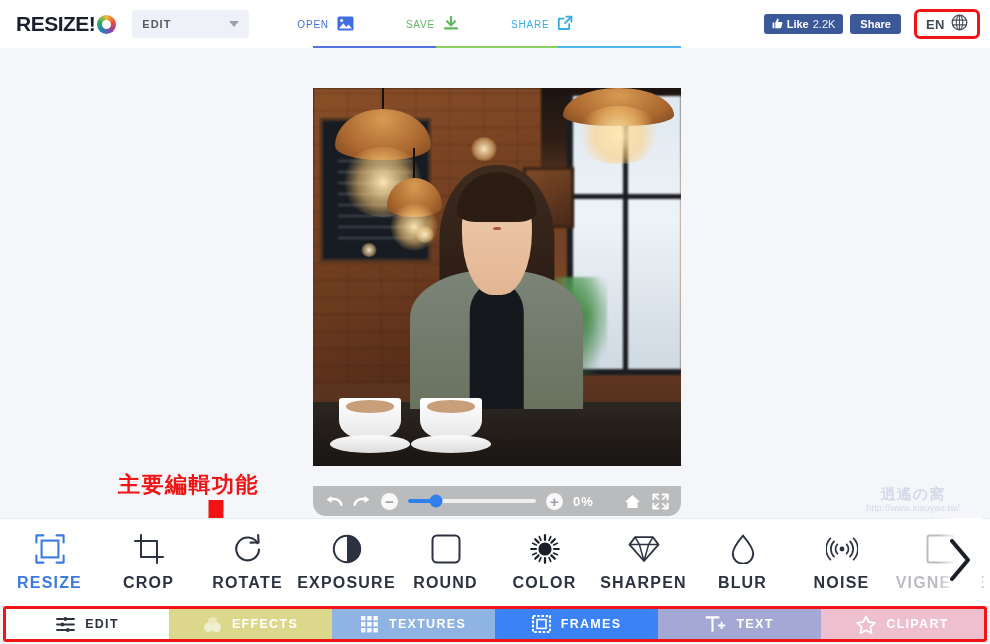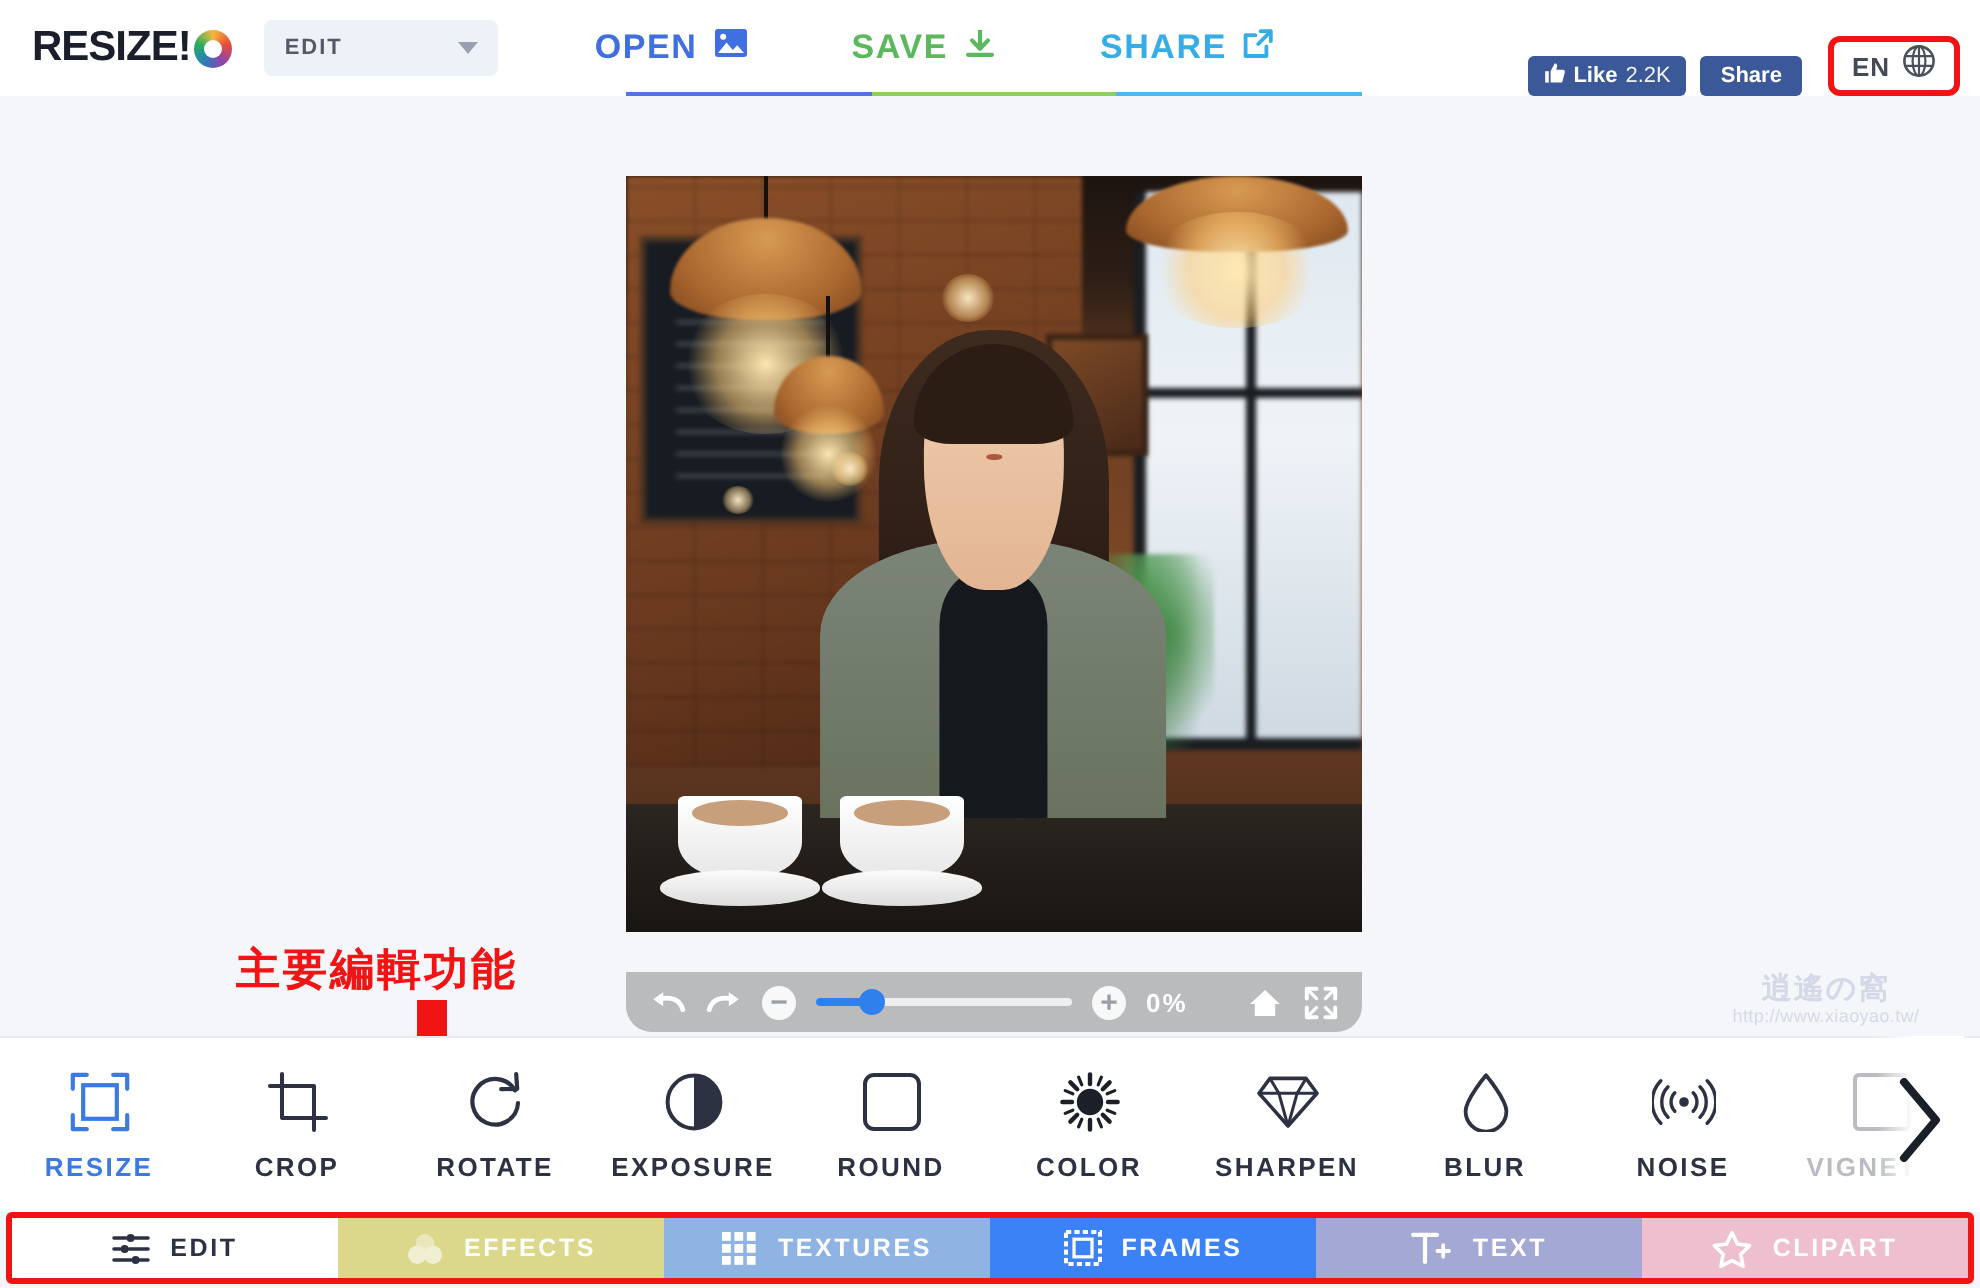--- a/index.html
+++ b/index.html
@@ -62,39 +62,39 @@
     border-top: 6px solid #9aa1ae;
   }
 
   .nav-actions {
     display: flex; align-items: center;
     margin-left: 48px;
     gap: 52px;
   }
   .nav-btn {
     display: flex; align-items: center; gap: 8px;
-    font-size: 17px; font-weight: bold; letter-spacing: 0.8px;
+    font-size: 10px; font-weight: normal; letter-spacing: 0.8px;
   }
   .nav-open  { color: #3f6fe0; }
   .nav-save  { color: #5cb85c; }
   .nav-share { color: #35aee8; }
 
   .underline-bar {
     position: absolute;
     left: 313px; top: 46px;
     width: 368px; height: 3px;
     display: flex;
   }
   .ub1 { flex: 1.05; background: #5373e0; }
   .ub2 { flex: 1.05; background: #8bcf5f; }
   .ub3 { flex: 1.05; background: #4db8ef; }
 
   .header-right {
     position: absolute; right: 10px; top: 0;
-    height: 48px; display: flex; align-items: flex-end; gap: 7px;
+    height: 48px; display: flex; align-items: center; gap: 7px;
   }
   .fb-like {
     height: 20px; background: #3b5998;
     border-radius: 3px;
     display: flex; align-items: center; gap: 4px;
     padding: 0 8px;
     color: #fff; font-size: 11px; font-weight: bold;
   }
   .fb-like .cnt { font-weight: normal; opacity: .92; }
   .fb-share {
@@ -374,21 +374,21 @@
   }
   .tool {
     flex: 1 0 auto; width: 94px;
     display: flex; flex-direction: column;
     align-items: center; justify-content: center;
     gap: 9px; height: 100%;
     color: #2c3242;
   }
   .tool.active { color: #3b7ae0; }
   .tool .glyph { height: 32px; display: flex; align-items: center; justify-content: center; }
-  .tool .tlabel { font-size: 13px; font-weight: bold; letter-spacing: 1.2px; }
+  .tool .tlabel { font-size: 16px; font-weight: bold; letter-spacing: 1.2px; }
   .tool.faded { opacity: .32; }
   .next-arrow {
     position: absolute; right: 8px; top: 518px;
     width: 44px; height: 88px;
     display: flex; align-items: center; justify-content: center;
     background: linear-gradient(90deg, rgba(255,255,255,0) 0%, #ffffff 42%);
   }
 
   
   .tabs-outer {

